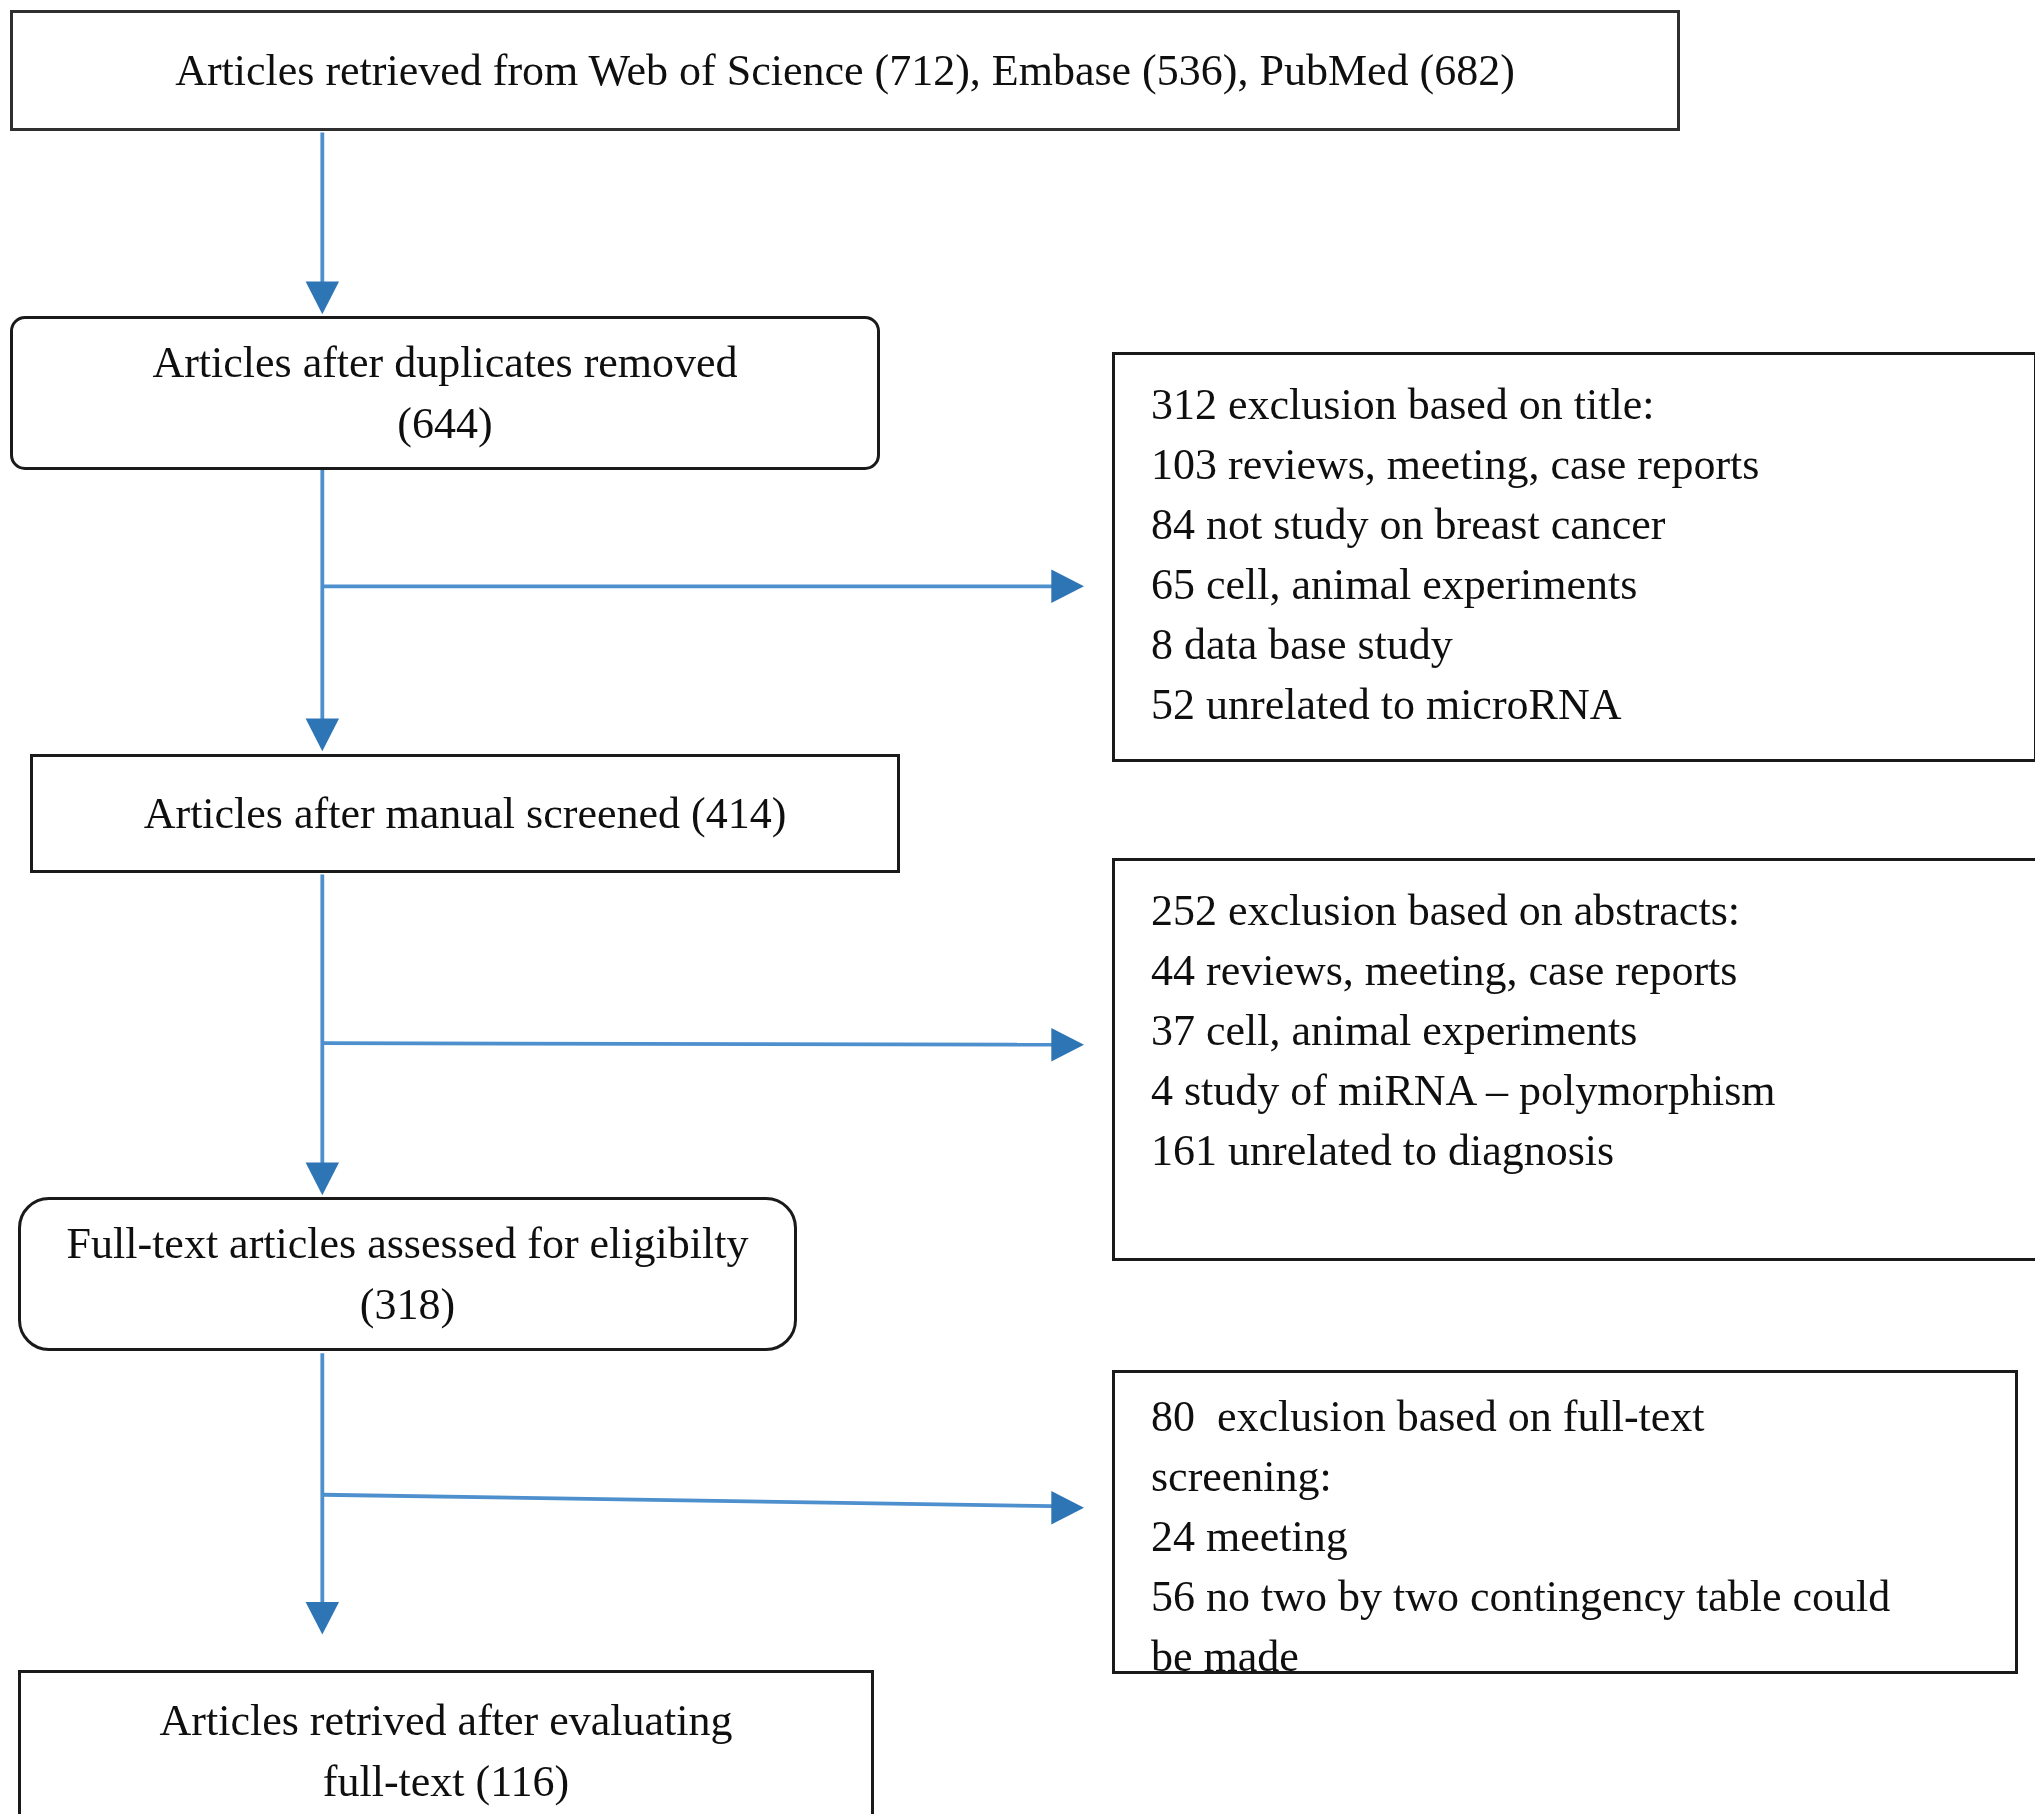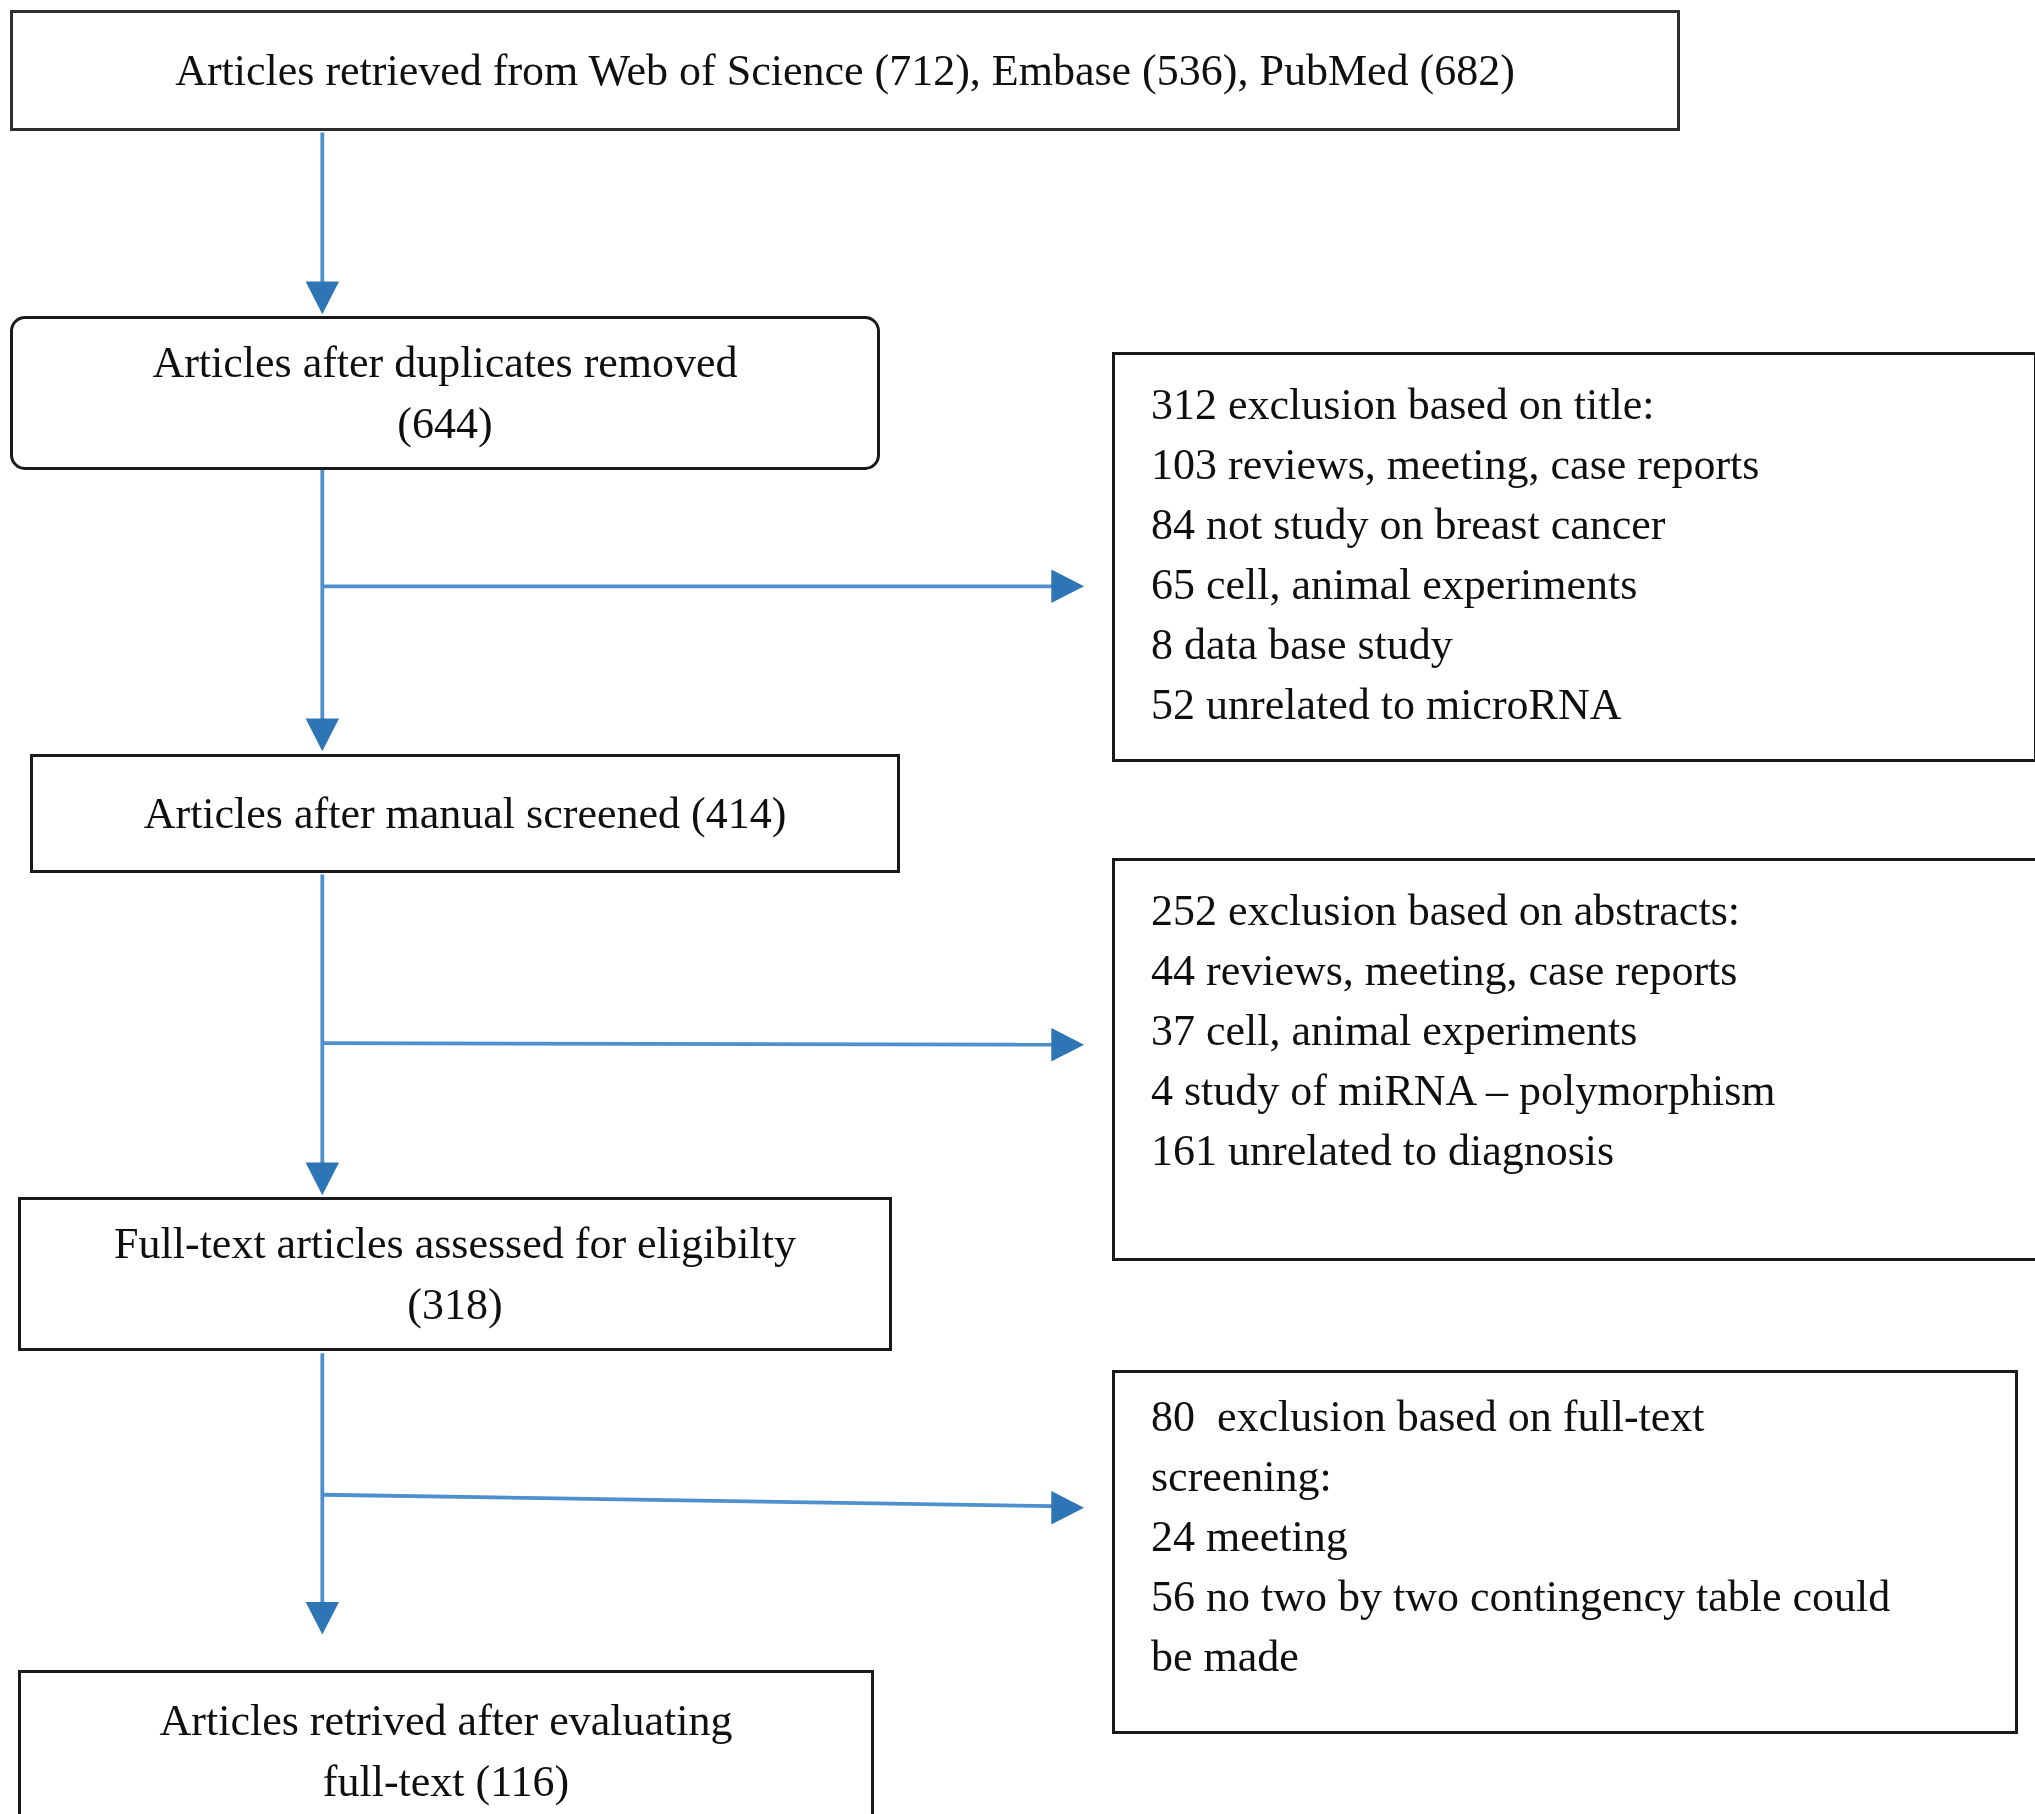--- a/index.html
+++ b/index.html
@@ -97,21 +97,21 @@
 
   <div class="box" style="left:10px;top:316px;width:870px;height:154px;border-radius:15px;">
     <div class="line">Articles after duplicates removed</div>
     <div class="line">(644)</div>
   </div>
 
   <div class="box" style="left:10px;top:754px;width:870px;height:119px;margin-left:20px;">
     <div class="line">Articles after manual screened (414)</div>
   </div>
 
-  <div class="box" style="left:18px;top:1197px;width:874px;height:154px;">
+  <div class="box" style="left:18px;top:1197px;width:779px;height:154px;border-radius:31px;">
     <div class="line">Full-text articles assessed for eligibilty</div>
     <div class="line">(318)</div>
   </div>
 
   <div class="box" style="left:18px;top:1670px;width:856px;height:161px;">
     <div class="line">Articles retrived after evaluating</div>
     <div class="line">full-text (116)</div>
   </div>
 
   <div class="rbox" style="left:1086px;top:352px;width:925px;height:410px;">
@@ -124,21 +124,21 @@
   </div>
 
   <div class="rbox" style="left:1086px;top:858px;width:932px;height:403px;">
     <div class="xline">252 exclusion based on abstracts:</div>
     <div class="xline">44 reviews, meeting, case reports</div>
     <div class="xline">37 cell, animal experiments</div>
     <div class="xline">4 study of miRNA – polymorphism</div>
     <div class="xline">161 unrelated to diagnosis</div>
   </div>
 
-  <div class="rbox" style="left:1086px;top:1370px;width:906px;height:364px;padding-top:13.7px;">
+  <div class="rbox" style="left:1086px;top:1370px;width:906px;height:304px;padding-top:13.7px;">
     <div class="xline">80  exclusion based on full-text</div>
     <div class="xline">screening:</div>
     <div class="xline">24 meeting</div>
     <div class="xline">56 no two by two contingency table could</div>
     <div class="xline">be made</div>
   </div>
 
 </div>
 
 

